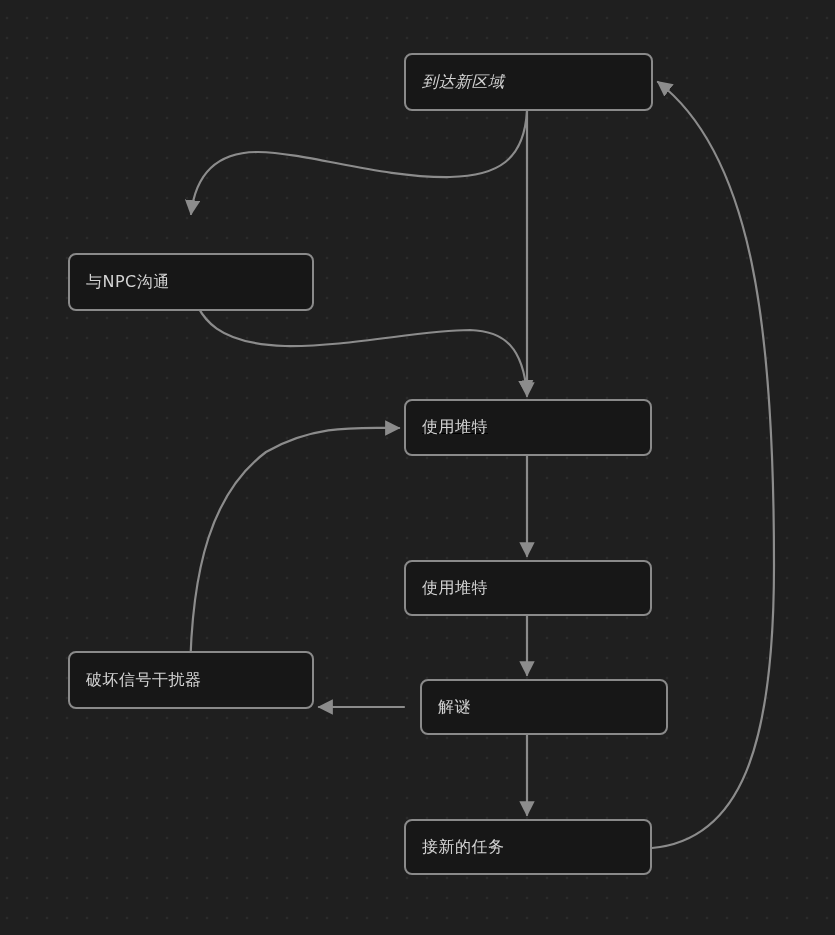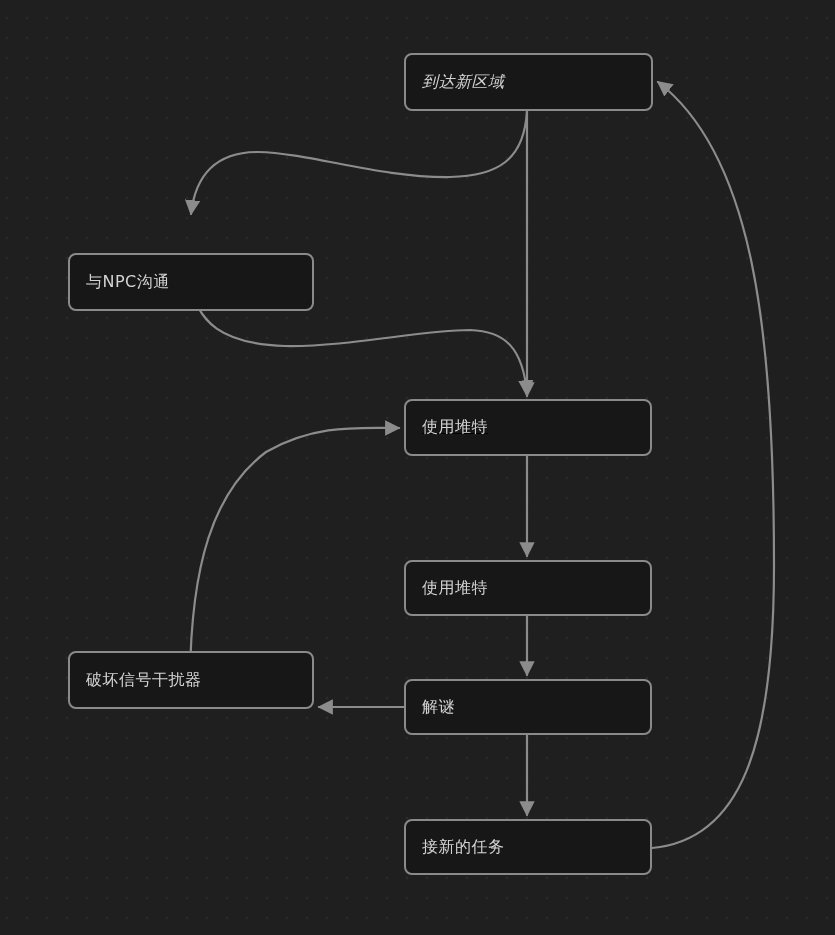--- a/index.html
+++ b/index.html
@@ -47,21 +47,21 @@
     color: #d4d4d4;
     font-size: 16px;
     letter-spacing: 0.5px;
     white-space: nowrap;
   }
   
   #n-arrive   { left: 404px; top: 53px;  width: 249px; height: 58px; font-style: italic; }
   #n-npc      { left: 68px;  top: 218px; width: 246px; height: 58px; margin-top: 35px; }
   #n-duite    { left: 404px; top: 399px; width: 248px; height: 57px; text-decoration: underline; }
   #n-task     { left: 404px; top: 560px; width: 248px; height: 56px; }
-  #n-puzzle   { left: 404px; top: 679px; width: 248px; height: 56px; }
+  #n-puzzle   { left: 420px; top: 679px; width: 248px; height: 56px; }
   #n-jammer   { left: 68px;  top: 651px; width: 246px; height: 58px; }
   #n-complete { left: 404px; top: 819px; width: 248px; height: 56px; }
 </style>
 </head>
 <body>
 
 <div class="canvas">
 
   <svg class="edge-layer" viewBox="0 0 835 935" xmlns="http://www.w3.org/2000/svg">
     <defs>

